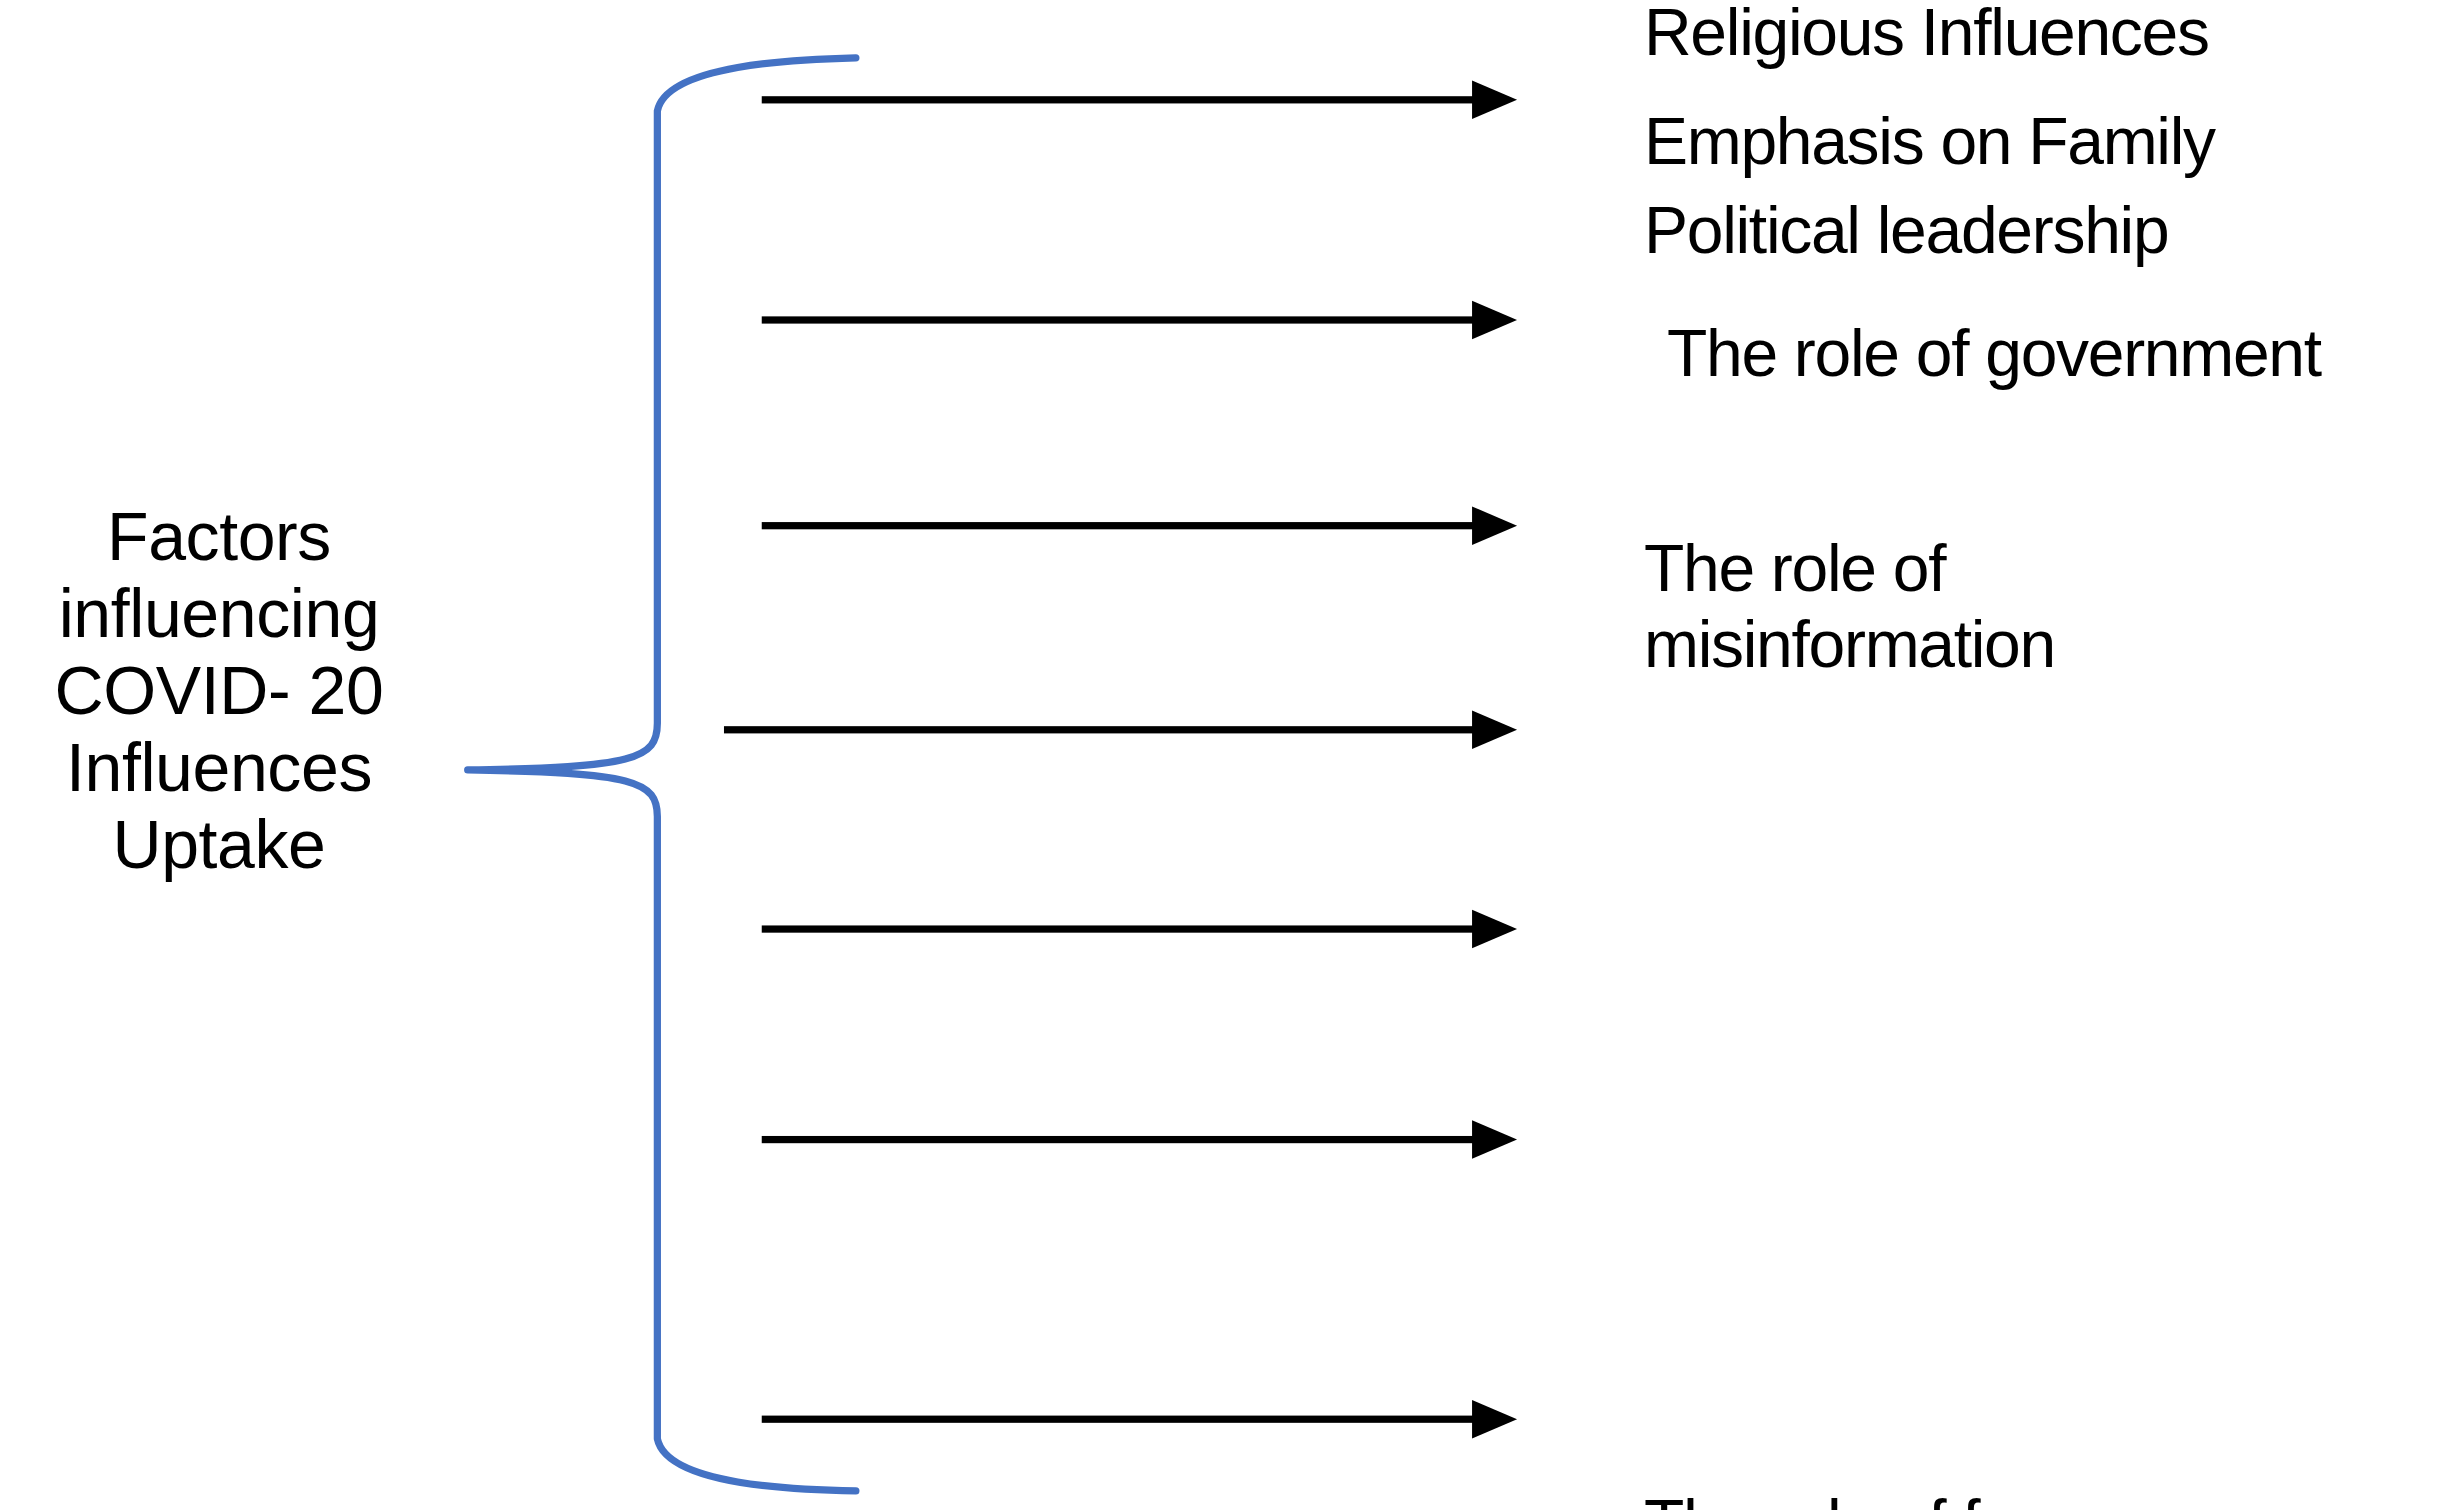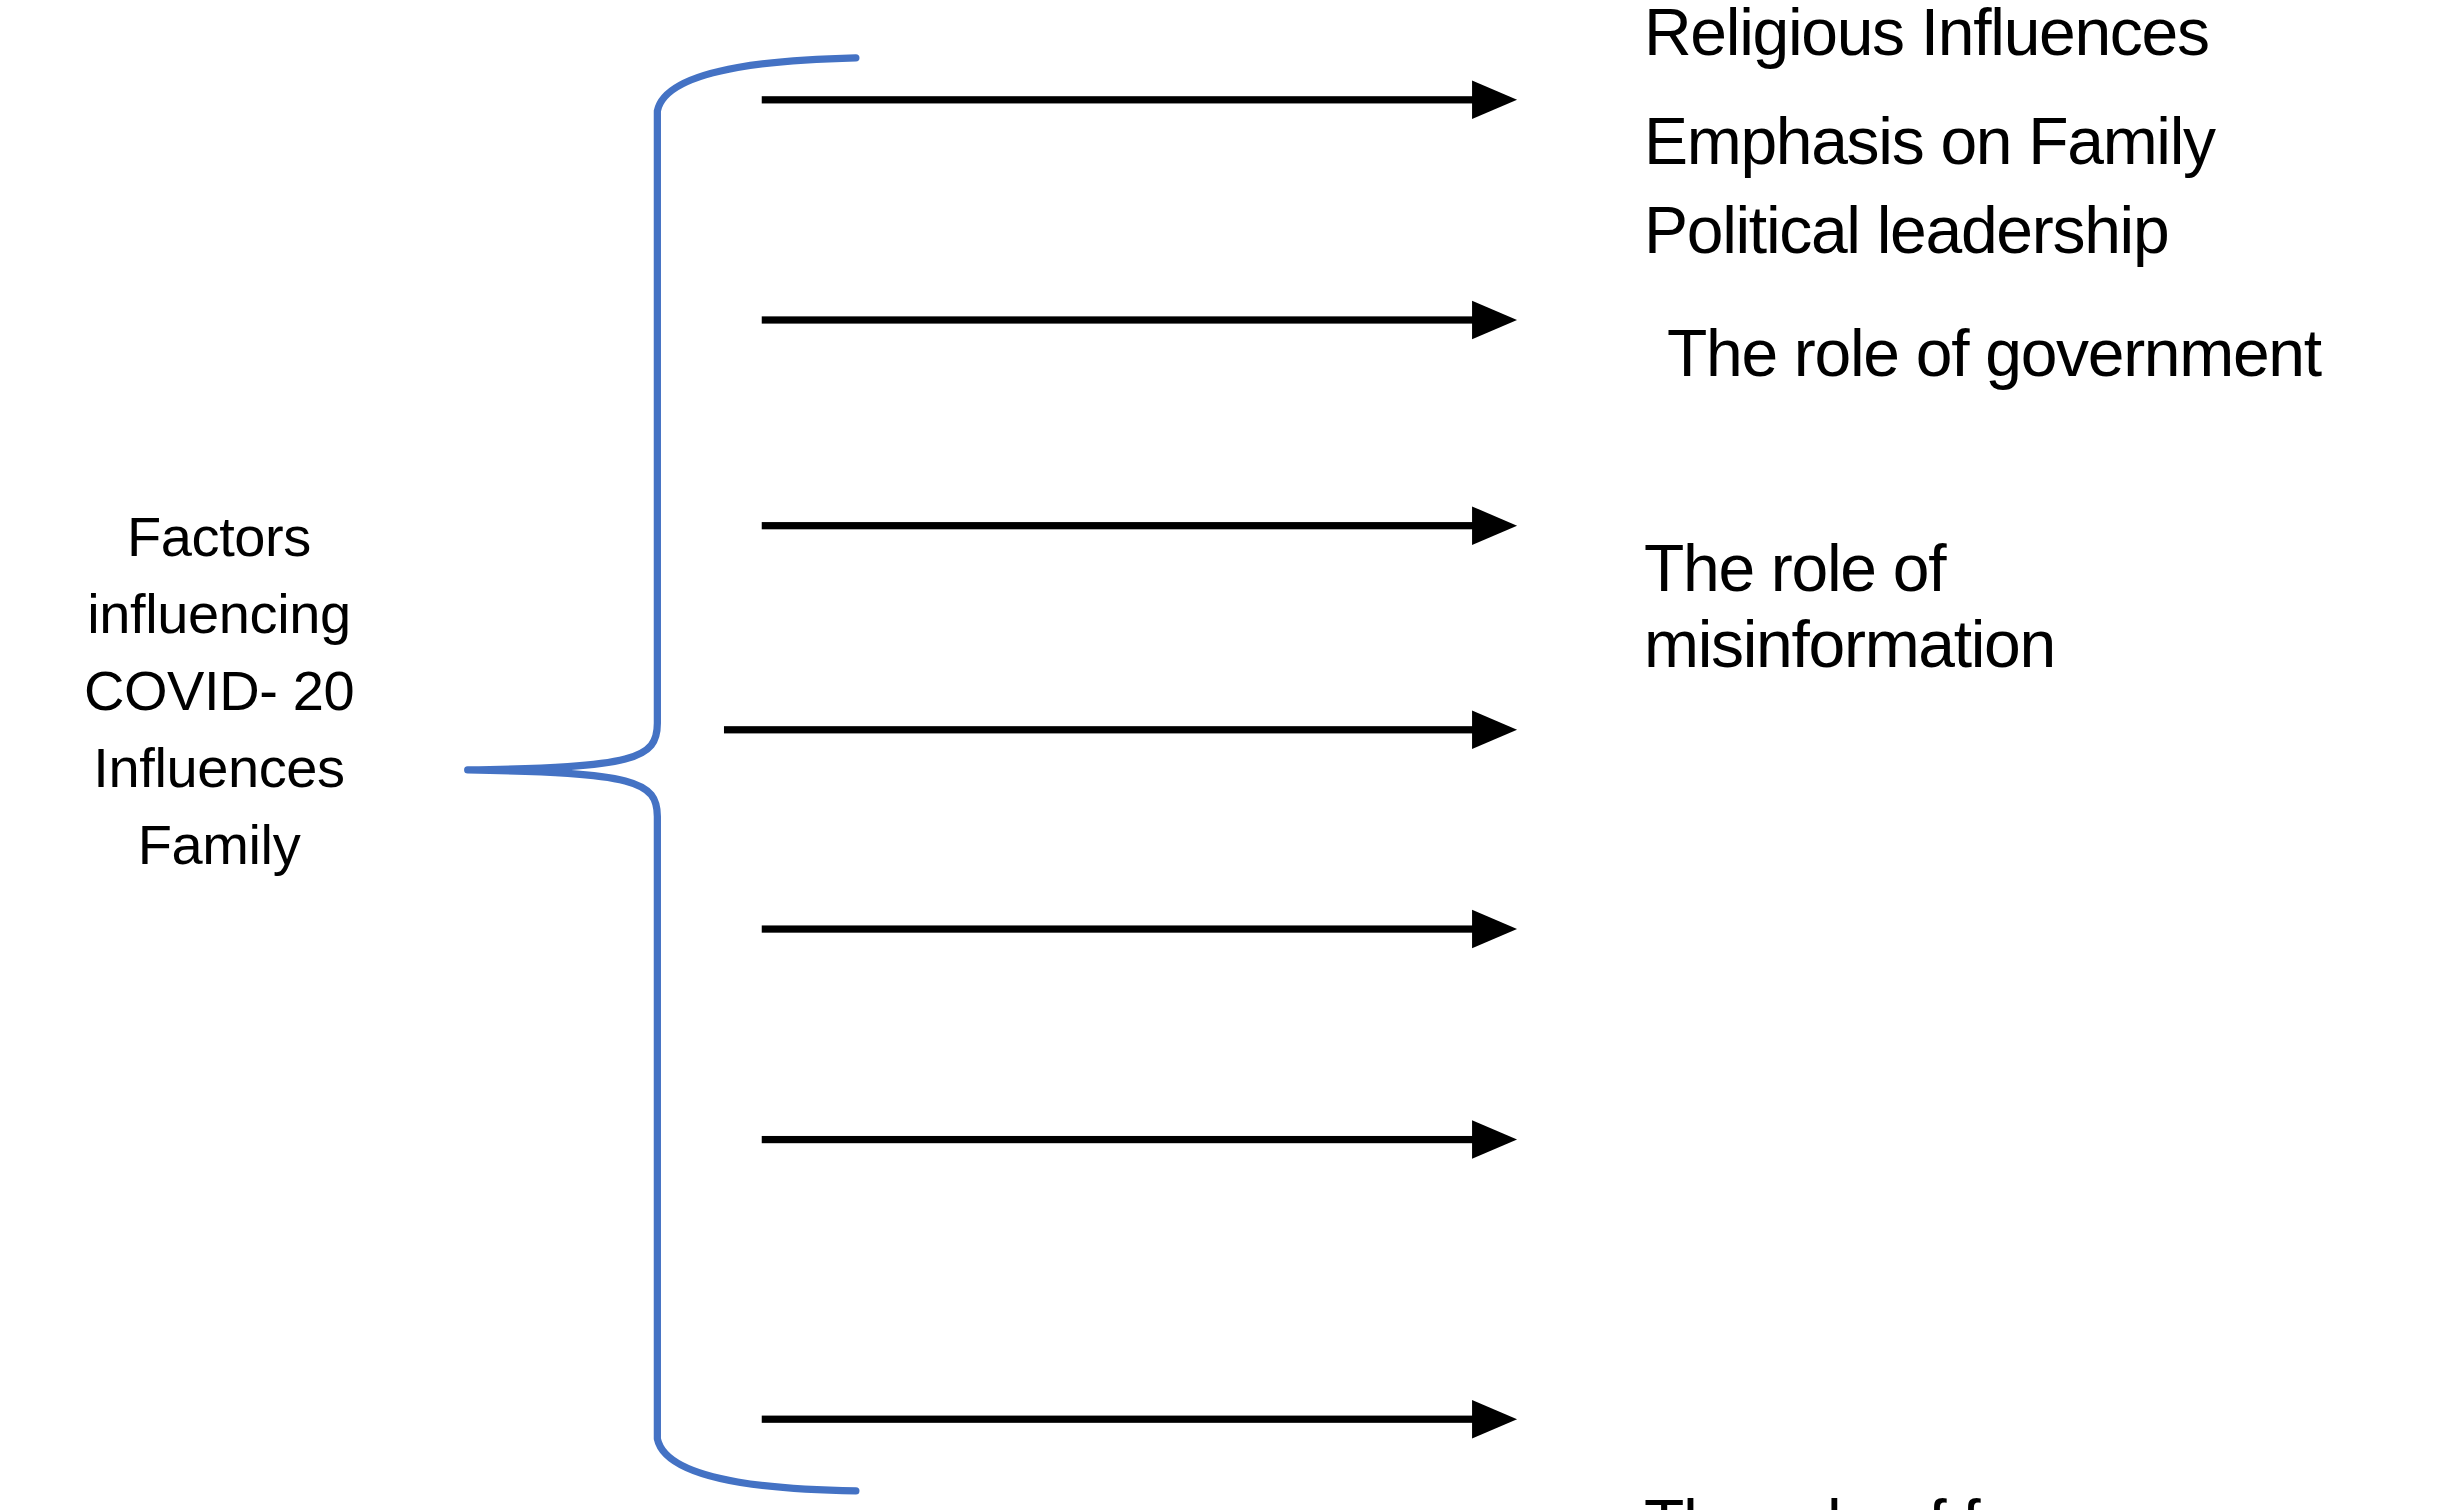--- a/index.html
+++ b/index.html
@@ -20,21 +20,21 @@
     overflow: hidden;
   }
 
   
   #root-label {
     position: absolute;
     left: 0px;
     top: 498px;
     width: 438px;
     text-align: center;
-    font-size: 56px;
+    font-size: 68px;
     line-height: 77px;
     color: #000000;
     letter-spacing: -0.4px;
   }
   #root-label .line { display: block; white-space: nowrap; }
 
   
   #brace-svg {
     position: absolute;
     left: 450px;
@@ -68,21 +68,21 @@
 </head>
 <body>
 
 <div id="diagram">
 
   <div id="root-label">
     <span class="line">Factors</span>
     <span class="line">influencing</span>
     <span class="line">COVID- 20</span>
     <span class="line">Influences</span>
-    <span class="line">Family</span>
+    <span class="line">Uptake</span>
   </div>
 
   <svg id="brace-svg" viewBox="0 0 540 1880" aria-hidden="true">
     <path id="brace-path" d="M 505 72
              C 430 74, 270 80, 258 138
              L 258 900
              C 258 944, 230 955, 22 958
              C 230 961, 258 972, 258 1016
              L 258 1790
              C 270 1848, 430 1854, 505 1855" fill="none" stroke="#4472C4" stroke-width="9" stroke-linecap="round" stroke-linejoin="round"></path>

